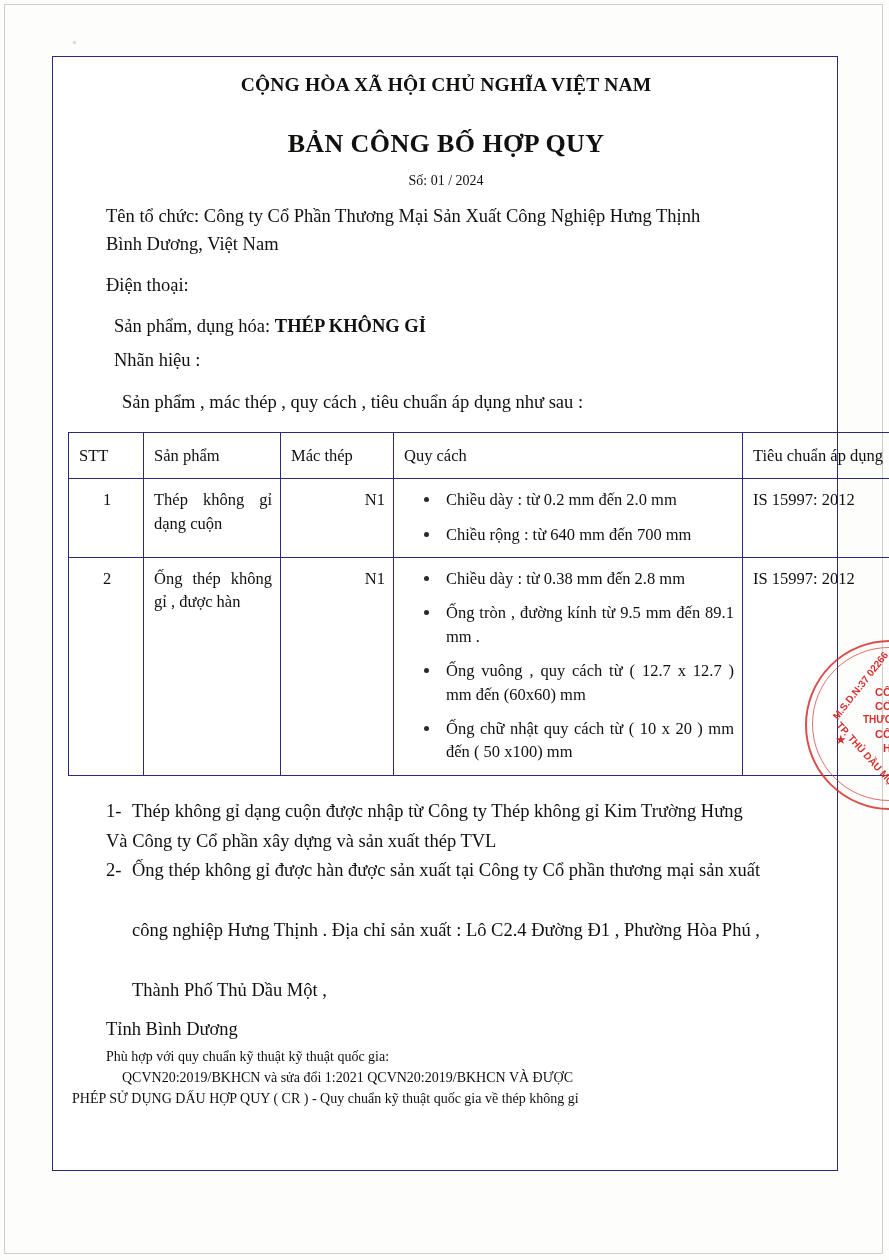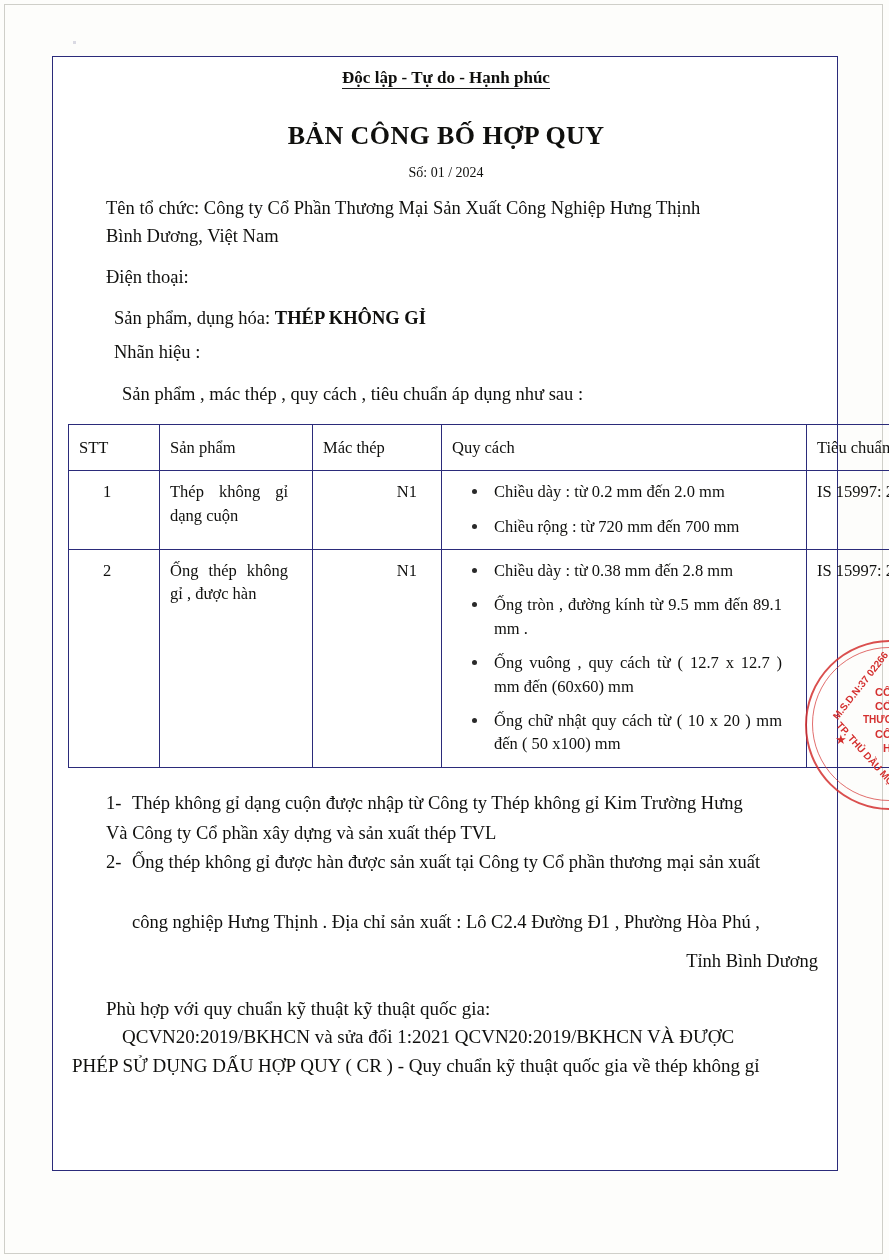--- a/index.html
+++ b/index.html
@@ -98,21 +98,21 @@
   table.spec {
     margin-top: 16px;
     border-collapse: collapse;
     width: 756px;
     font-size: 16.5px;
     table-layout: fixed;
   }
   table.spec th, table.spec td {
     border: 1px solid #2b2b7a;
     vertical-align: top;
-    padding: 9px 24px 11px 10px;
+    padding: 9px 8px 11px 10px;
     line-height: 1.42;
   }
   table.spec th {
     font-weight: normal;
     text-align: left;
     padding-top: 11px;
     padding-bottom: 11px;
   }
   .c-stt   { width: 56px;  text-align: center; }
   .c-prod  { width: 118px; }
@@ -162,23 +162,23 @@
   .note-text { flex: 1; }
   .note-cont {
     padding-left: 38px;
   }
   .note-cont2 {
     padding-left: 64px;
     margin-top: 32px;
   }
 
   .closing {
-    font-size: 19px;
+    font-size: 14px;
     line-height: 1.5;
-    margin-top: 20px;
+    margin-top: 3px;
     padding-left: 38px;
   }
   .closing .l2 {
     padding-left: 0;
     text-align: justify;
   }
   .closing .l3 {
     padding-left: 0;
     margin-left: -34px;
     text-align: justify;
@@ -249,21 +249,21 @@
   <div class="speck" style="left:73px;top:41px;width:3px;height:3px;"></div>
   <div class="speck" style="left:112px;top:318px;width:2px;height:2px;"></div>
   <div class="speck" style="left:663px;top:832px;width:3px;height:3px;"></div>
   <div class="speck" style="left:812px;top:508px;width:2px;height:2px;"></div>
   <div class="speck" style="left:52px;top:930px;width:2px;height:2px;"></div>
 
   <div class="doc-border"></div>
 
   <div class="content">
 
-    <div class="center motto"><span>Độc lập - Tự do - Hạnh phúc</span></div>
+    <div class="center nation">CỘNG HÒA XÃ HỘI CHỦ NGHĨA VIỆT NAM</div>
 
     <div class="center doc-title">BẢN CÔNG BỐ HỢP QUY</div>
     <div class="center doc-number">Số: 01 / 2024</div>
 
     <div class="para">Tên tổ chức: Công ty Cổ Phần Thương Mại Sản Xuất Công Nghiệp Hưng Thịnh</div>
     <div class="para tight" style="margin-top:0;">Bình Dương, Việt Nam</div>
     <div class="para">Điện thoại:</div>
 
     <div class="para ind2"><span>Sản phẩm, dụng hóa: </span><span class="b">THÉP KHÔNG GỈ</span></div>
     <div class="para ind2 tight">Nhãn hiệu :</div>
@@ -280,21 +280,21 @@
         </tr>
       </thead>
       <tbody>
         <tr>
           <td class="c-stt">1</td>
           <td class="c-prod">Thép không gỉ dạng cuộn</td>
           <td class="c-grade">N1</td>
           <td class="c-spec">
             <ul class="bullets">
               <li>Chiều dày : từ 0.2 mm đến 2.0 mm</li>
-              <li>Chiều rộng : từ 720 mm đến 700 mm</li>
+              <li>Chiều rộng : từ 640 mm đến 700 mm</li>
             </ul>
           </td>
           <td class="c-std">IS 15997: 2012</td>
         </tr>
         <tr>
           <td class="c-stt">2</td>
           <td class="c-prod">Ống thép không gỉ , được hàn</td>
           <td class="c-grade">N1</td>
           <td class="c-spec">
             <ul class="bullets">
@@ -314,23 +314,24 @@
         <div class="note-num">1-</div>
         <div class="note-text">Thép không gỉ dạng cuộn được nhập từ Công ty Thép không gỉ Kim Trường Hưng</div>
       </div>
       <div class="note-cont">Và Công ty Cổ phần xây dựng và sản xuất thép TVL</div>
 
       <div class="note-row" style="margin-top:2px;">
         <div class="note-num">2-</div>
         <div class="note-text">Ống thép không gỉ được hàn được sản xuất tại Công ty Cổ phần thương mại sản xuất</div>
       </div>
       <div class="note-cont2">công nghiệp Hưng Thịnh . Địa chỉ sản xuất : Lô C2.4 Đường Đ1 , Phường Hòa Phú ,</div>
+      <div class="note-cont2">Thành Phố Thủ Dầu Một ,</div>
     </div>
 
-    <div class="para" style="margin-top:10px;text-align:right;">Tỉnh Bình Dương</div>
+    <div class="para" style="margin-top:10px;">Tỉnh Bình Dương</div>
 
     <div class="closing">
       <div>Phù hợp với quy chuẩn kỹ thuật kỹ thuật quốc gia:</div>
       <div class="l2" style="padding-left:16px;">QCVN20:2019/BKHCN và sửa đổi 1:2021  QCVN20:2019/BKHCN VÀ ĐƯỢC</div>
       <div class="l3">PHÉP SỬ DỤNG DẤU HỢP QUY ( CR ) -  Quy chuẩn kỹ thuật quốc gia về thép không gỉ</div>
     </div>
 
   </div>
 
   <div class="stamp">

